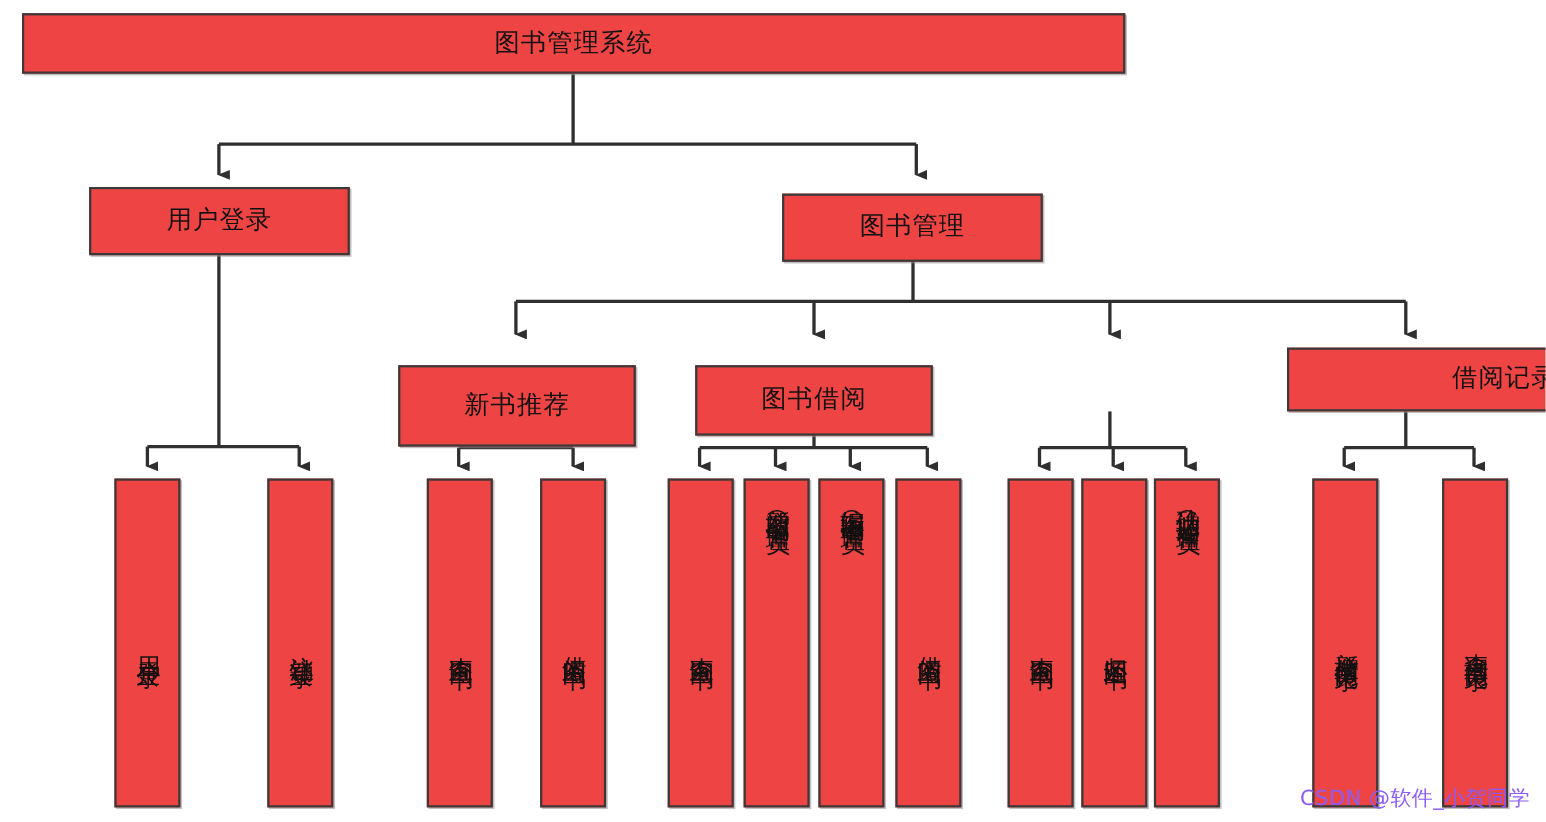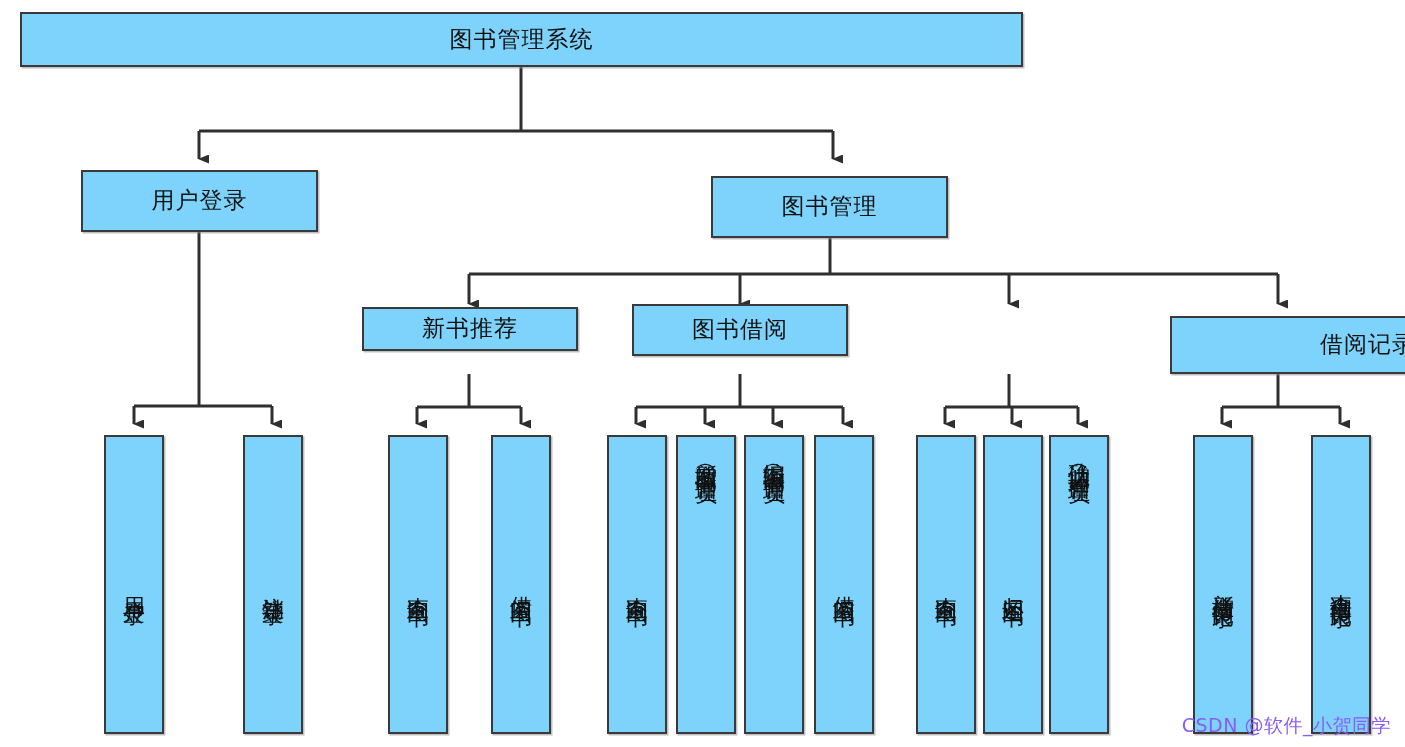--- a/index.html
+++ b/index.html
@@ -16,21 +16,21 @@
   }
   #diagram-root {
     position: absolute;
     left: 0; top: 0;
     width: 1405px;
     height: 747px;
   }
   .node-box {
     position: absolute;
     box-sizing: border-box;
-    background: #7dd3fc;
+    background: #ef4444;
     border: 2.5px solid #3a3a3a;
     box-shadow: 1.5px 1.5px 0 rgba(140,140,140,0.55);
     display: flex;
     align-items: center;
     justify-content: center;
     overflow: hidden;
   }
   .node-label-h {
     font-size: 23px;
     color: #111111;
@@ -134,25 +134,25 @@
   </div>
 
   <div class="node-box" style="left:81px; top:170px; width:237px; height:62px;">
     <span class="node-label-h">用户登录</span>
   </div>
 
   <div class="node-box" style="left:711px; top:176px; width:237px; height:62px;">
     <span class="node-label-h">图书管理</span>
   </div>
 
-  <div class="node-box" style="left:362px; top:307px; width:216px; height:44px;">
+  <div class="node-box" style="left:362px; top:332px; width:216px; height:74px;">
     <span class="node-label-h">新书推荐</span>
   </div>
 
-  <div class="node-box" style="left:632px; top:304px; width:216px; height:52px;">
+  <div class="node-box" style="left:632px; top:332px; width:216px; height:64px;">
     <span class="node-label-h">图书借阅</span>
   </div>
 
 
   <div class="node-box" style="left:1170px; top:316px; width:248px; height:58px;justify-content:flex-end;">
     <span class="node-label-h">借阅记录</span>
   </div>
 
   <div class="node-box leaf-box center-v" style="left:104px; top:435px; width:60px; height:299px;">
     <span class="node-label-v">用户登录</span>

